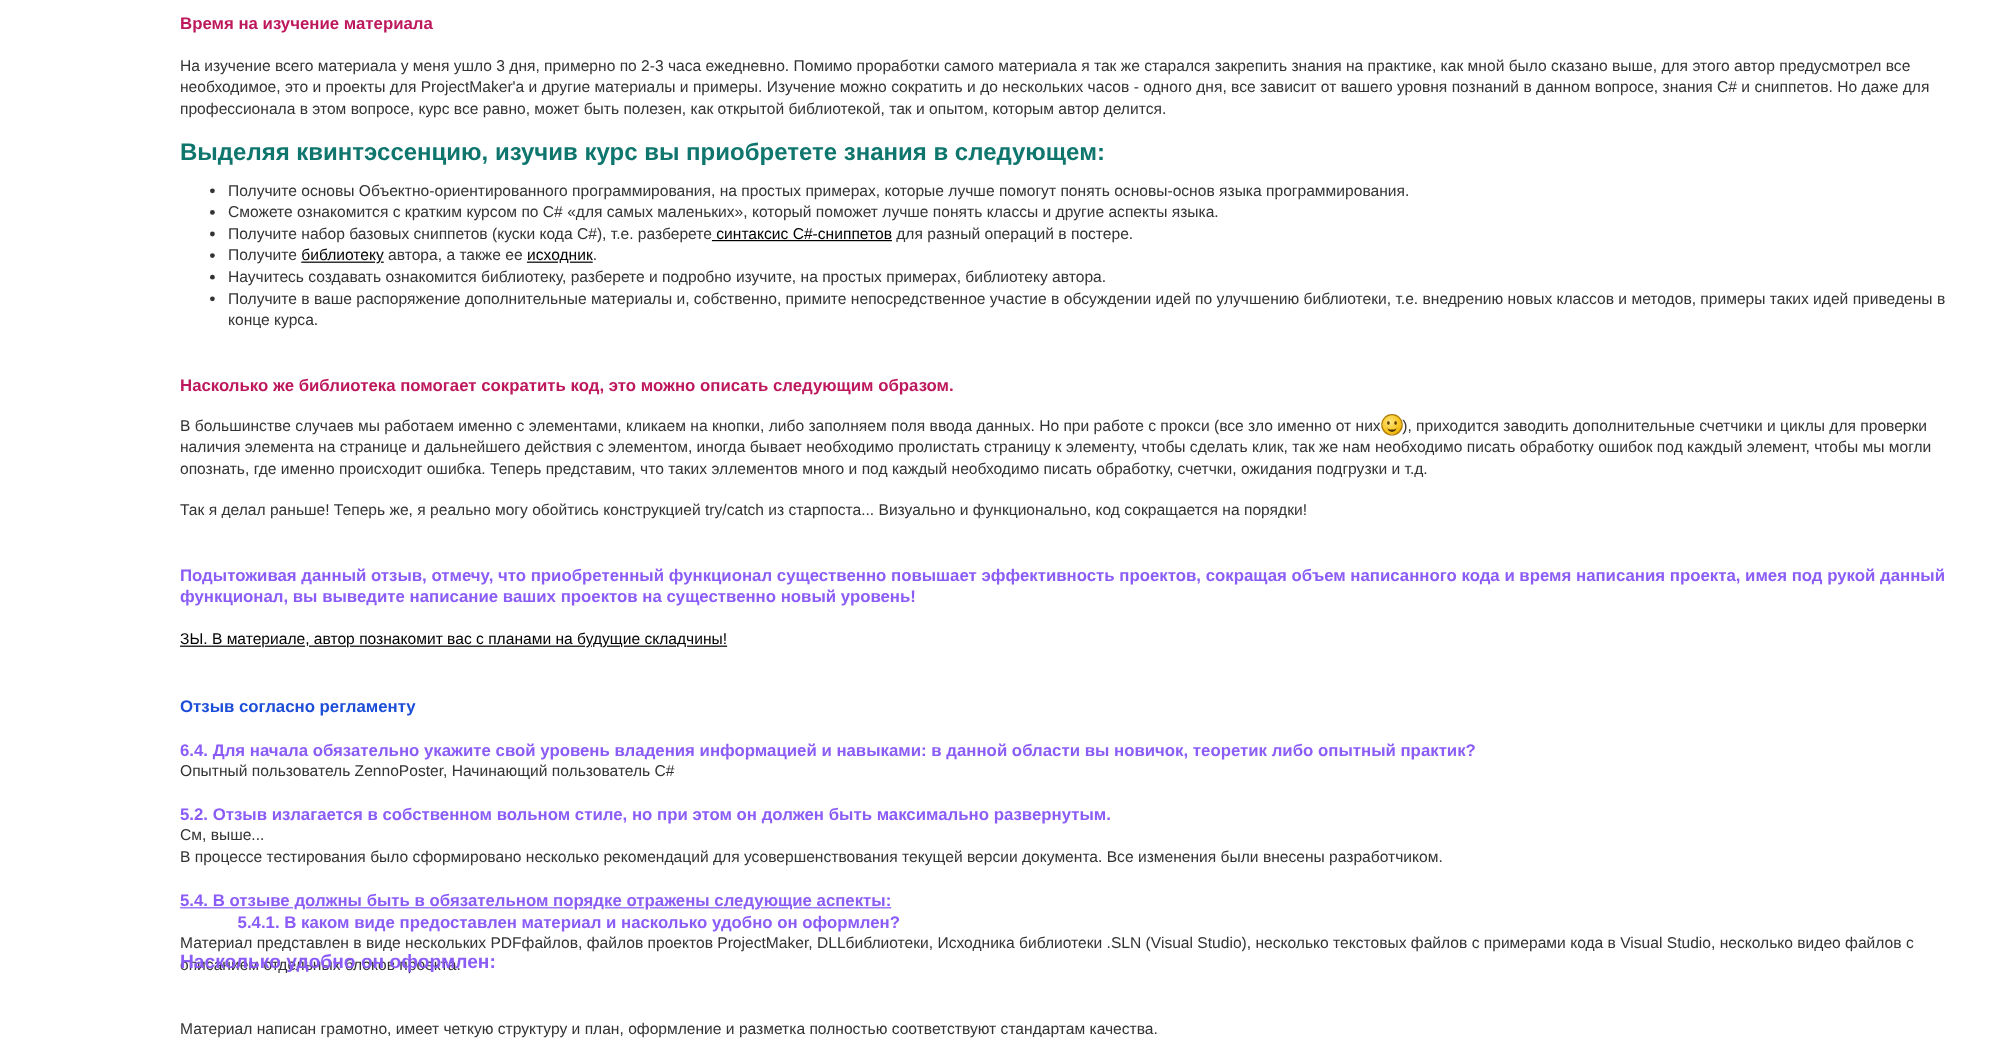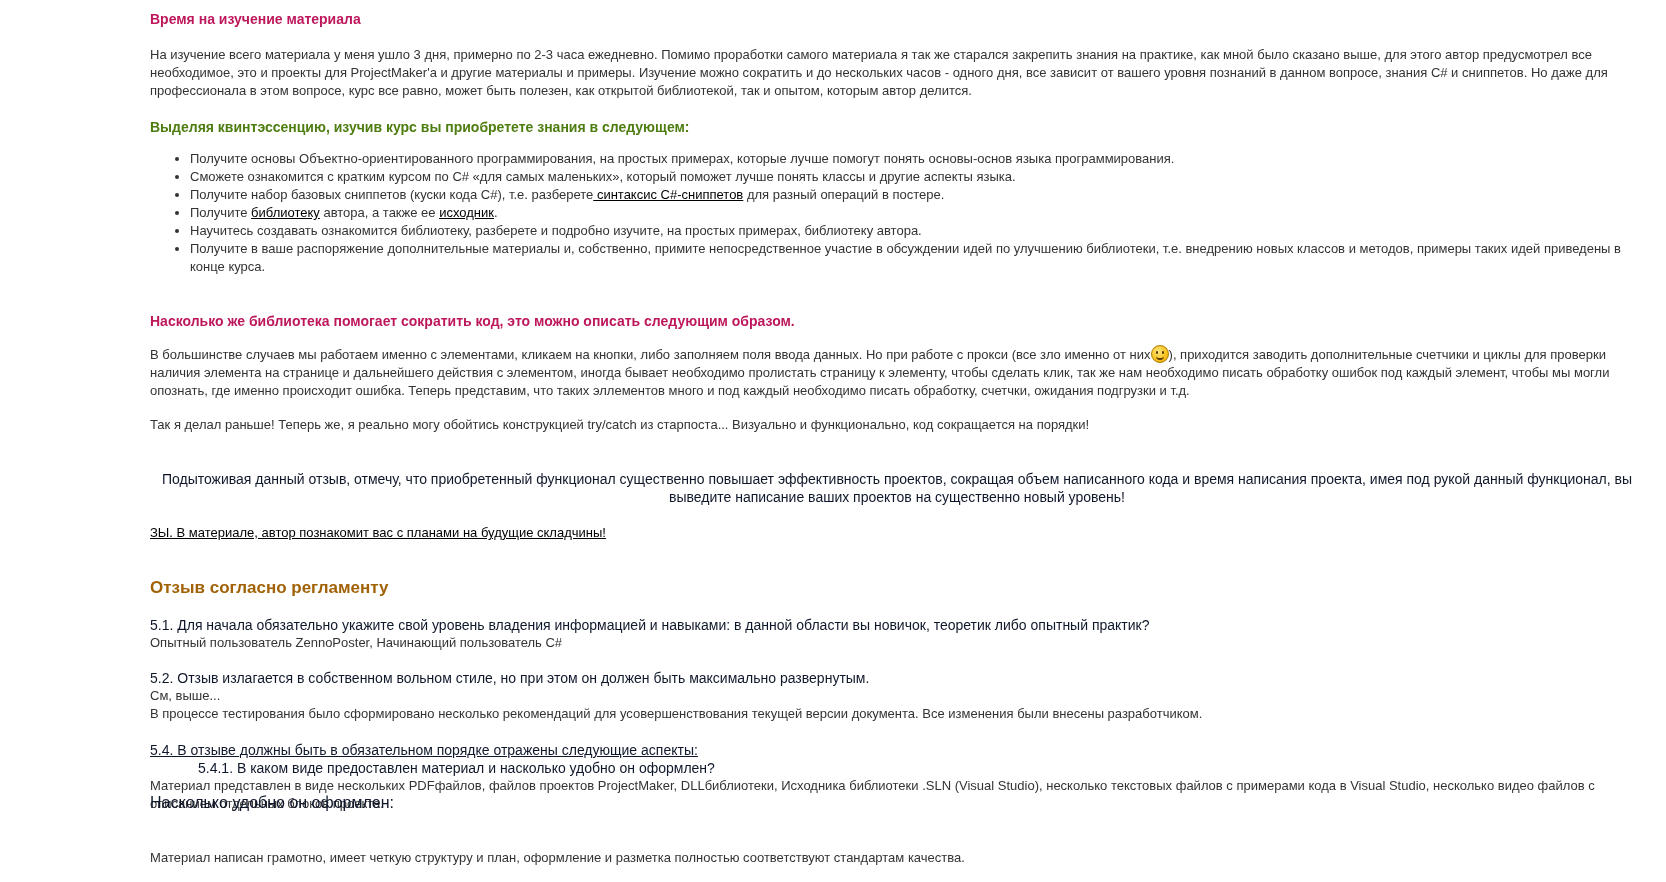--- a/index.html
+++ b/index.html
@@ -4,23 +4,23 @@
 <style>
   html, body { margin: 0; padding: 0; background: #ffffff; }
   body {
     width: 1666px; height: 882px; overflow: hidden;
     font-family: "Liberation Sans", sans-serif;
     font-size: 13px; color: #333333;
   }
   .content { position: absolute; left: 150px; top: 0; width: 1494px; }
   p { margin: 0; line-height: 18px; }
   .h-bold { font-weight: bold; color: #be185d; font-size: 14px; line-height: 18px; }
-  .h-red { font-weight: bold; color: #4d7c0f; font-size: 14px; line-height: 18px; }
-  .h-blue { font-weight: bold; color: #a16207; font-size: 17px; line-height: 20px; }
-  .bold { font-weight: normal; color: #0f172a; text-align: center; }
+  .h-red { font-weight: bold; color: #0f766e; font-size: 20px; line-height: 18px; }
+  .h-blue { font-weight: bold; color: #1d4ed8; font-size: 14px; line-height: 20px; }
+  .bold { font-weight: bold; color: #8b5cf6; }
   .u { text-decoration: underline; }
   a, .link { color: #000000; text-decoration: underline; cursor: pointer; }
   ul { margin: 0; padding-left: 40px; }
   ul li { line-height: 18px; list-style: disc; }
   .smiley {
     display: inline-block; width: 18px; height: 18px; border-radius: 50%;
     background: radial-gradient(circle at 40% 35%, #ffe680 0%, #f7c21a 60%, #d99a00 100%);
     border: 1px solid #b07a00; box-sizing: border-box; vertical-align: -4px;
     position: relative;
   }
@@ -60,21 +60,21 @@
     <span>В большинстве случаев мы работаем именно с элементами, кликаем на кнопки, либо заполняем поля ввода данных. Но при работе с прокси (все зло именно от них</span><span class="smiley"></span><span>), приходится заводить дополнительные счетчики и циклы для проверки наличия элемента на странице и дальнейшего действия с элементом, иногда бывает необходимо пролистать страницу к элементу, чтобы сделать клик, так же нам необходимо писать обработку ошибок под каждый элемент, чтобы мы могли опознать, где именно происходит ошибка. Теперь представим, что таких эллементов много и под каждый необходимо писать обработку, счетчки, ожидания подгрузки и т.д.</span>
   </p>
   <p style="position:absolute; top:416px; width:1494px;">Так я делал раньше! Теперь же, я реально могу обойтись конструкцией try/catch из старпоста... Визуально и функционально, код сокращается на порядки!</p>
 
   <p class="bold" style="position:absolute; top:470px; width:1494px; font-size:14px;">Подытоживая данный отзыв, отмечу, что приобретенный функционал существенно повышает эффективность проектов, сокращая объем написанного кода и время написания проекта, имея под рукой данный функционал, вы выведите написание ваших проектов на существенно новый уровень!</p>
   <p style="position:absolute; top:524px;">
     <a class="link">ЗЫ. В материале, автор познакомит вас с планами на будущие складчины!</a>
   </p>
 
   <p class="h-blue" style="position:absolute; top:578px;">Отзыв согласно регламенту</p>
-  <p class="bold" style="position:absolute; top:616px; font-size:14px;">5.1. Для начала обязательно укажите свой уровень владения информацией и навыками: в данной области вы новичок, теоретик либо опытный практик?</p>
+  <p class="bold" style="position:absolute; top:616px; font-size:14px;">6.4. Для начала обязательно укажите свой уровень владения информацией и навыками: в данной области вы новичок, теоретик либо опытный практик?</p>
   <p style="position:absolute; top:634px;">Опытный пользователь ZennoPoster, Начинающий пользователь C#</p>
   <p class="bold" style="position:absolute; top:669px; font-size:14px;">5.2. Отзыв излагается в собственном вольном стиле, но при этом он должен быть максимально развернутым.</p>
   <p style="position:absolute; top:687px;">См, выше...</p>
   <p style="position:absolute; top:705px;">В процессе тестирования было сформировано несколько рекомендаций для усовершенствования текущей версии документа. Все изменения были внесены разработчиком.</p>
   <p class="bold u" style="position:absolute; top:741px; font-size:14px;">5.4. В отзыве должны быть в обязательном порядке отражены следующие аспекты:</p>
   <p class="bold" style="position:absolute; top:759px; font-size:14px;margin-left:48px;">5.4.1. В каком виде предоставлен материал и насколько удобно он оформлен?</p>
   <p style="position:absolute; top:777px; width:1494px;">Материал представлен в виде нескольких PDFфайлов, файлов проектов ProjectMaker, DLLбиблиотеки, Исходника библиотеки .SLN (Visual Studio), несколько текстовых файлов с примерами кода в Visual Studio, несколько видео файлов с описанием отдельных блоков проекта.</p>
   <p class="bold" style="position:absolute; top:794px; font-size:16px;">Насколько удобно он оформлен:</p>
   <p style="position:absolute; top:849px;">Материал написан грамотно, имеет четкую структуру и план, оформление и разметка полностью соответствуют стандартам качества.</p>
 </div>

